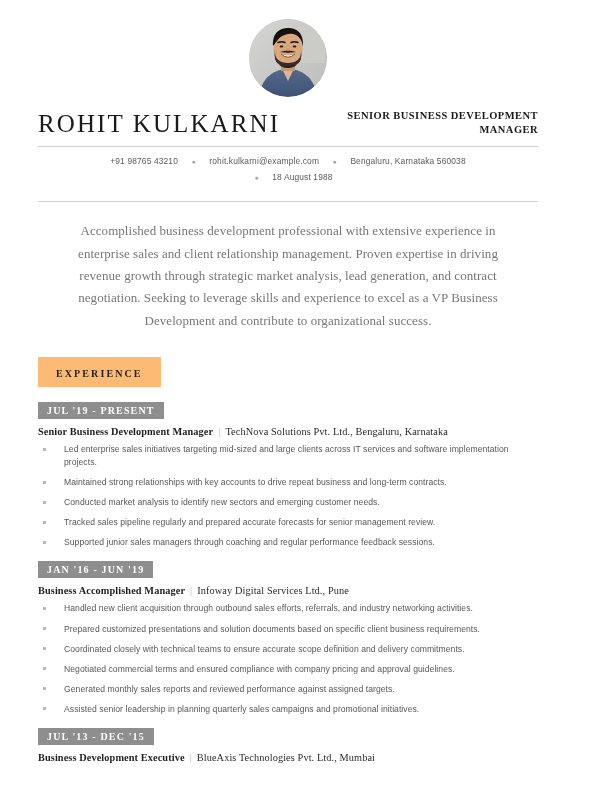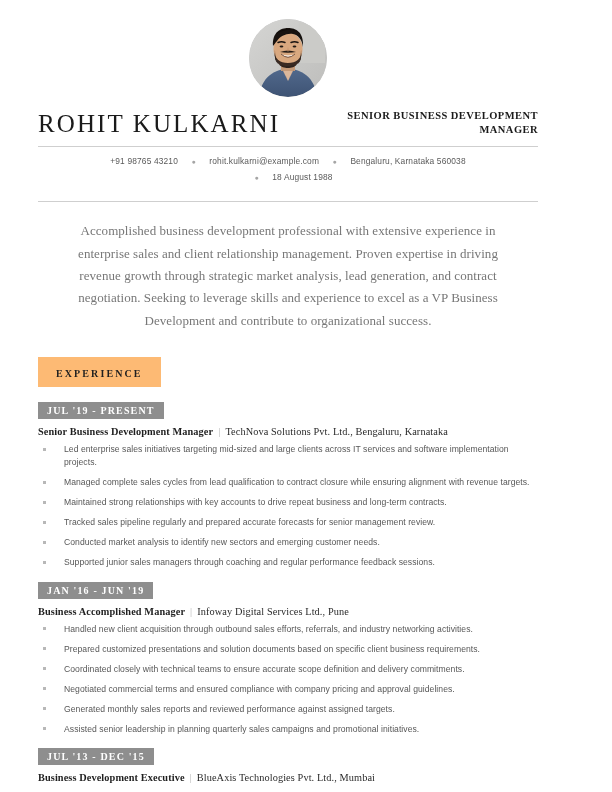--- a/index.html
+++ b/index.html
@@ -260,24 +260,23 @@
     </div>
 
     
     <div class="job">
       <div class="date-badge">JUL '19 - PRESENT</div>
       <div class="job-line">
         <span class="job-role">Senior Business Development Manager</span><span class="job-divider">|</span><span class="job-company">TechNova Solutions Pvt. Ltd.,  Bengaluru, Karnataka</span>
       </div>
       <ul class="bullets">
         <li class="bullet">Led enterprise sales initiatives targeting mid-sized and large clients across IT services and software implementation projects.</li>
-        <li class="bullet">Managed complete sales cycles from lead qualification to contract closure while ensuring alignment with revenue targets.</li>
         <li class="bullet">Maintained strong relationships with key accounts to drive repeat business and long-term contracts.</li>
+        <li class="bullet">Conducted market analysis to identify new sectors and emerging customer needs.</li>
         <li class="bullet">Tracked sales pipeline regularly and prepared accurate forecasts for senior management review.</li>
-        <li class="bullet">Conducted market analysis to identify new sectors and emerging customer needs.</li>
         <li class="bullet">Supported junior sales managers through coaching and regular performance feedback sessions.</li>
       </ul>
     </div>
 
     
     <div class="job" style="margin-top:10px;">
       <div class="date-badge">JAN '16 - JUN '19</div>
       <div class="job-line">
         <span class="job-role">Business Accomplished Manager</span><span class="job-divider">|</span><span class="job-company">Infoway Digital Services Ltd.,  Pune</span>
       </div>

